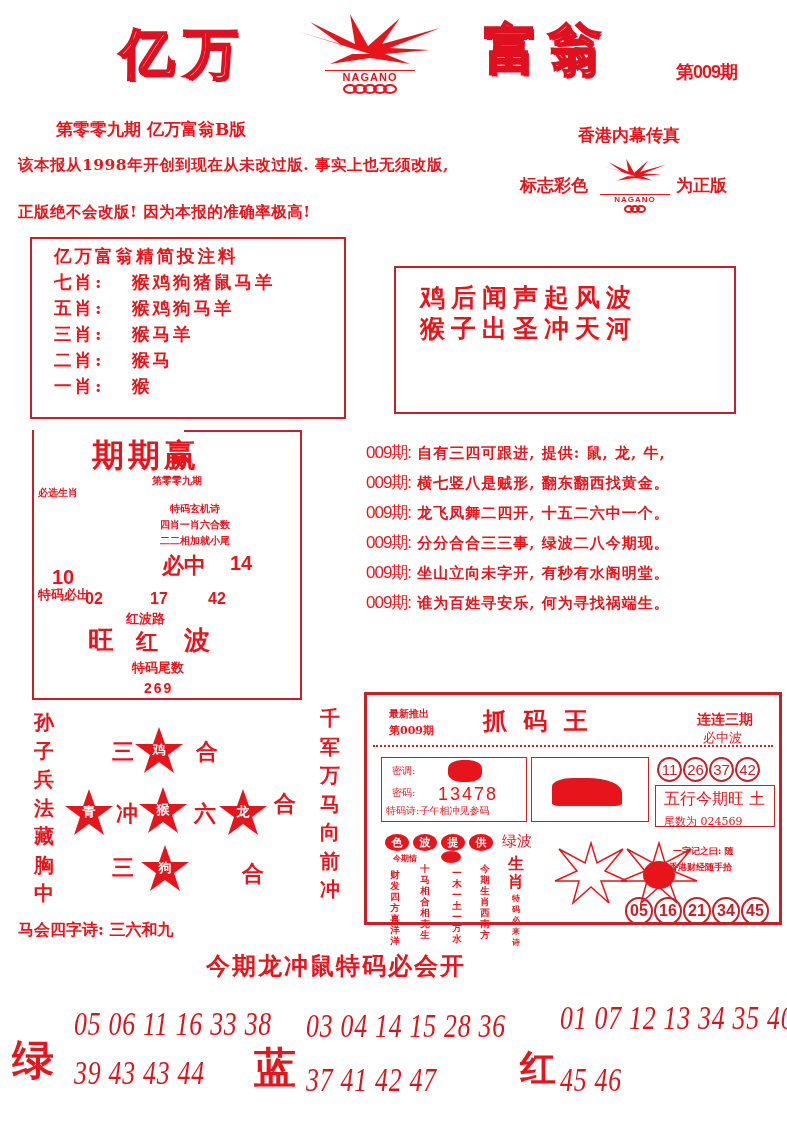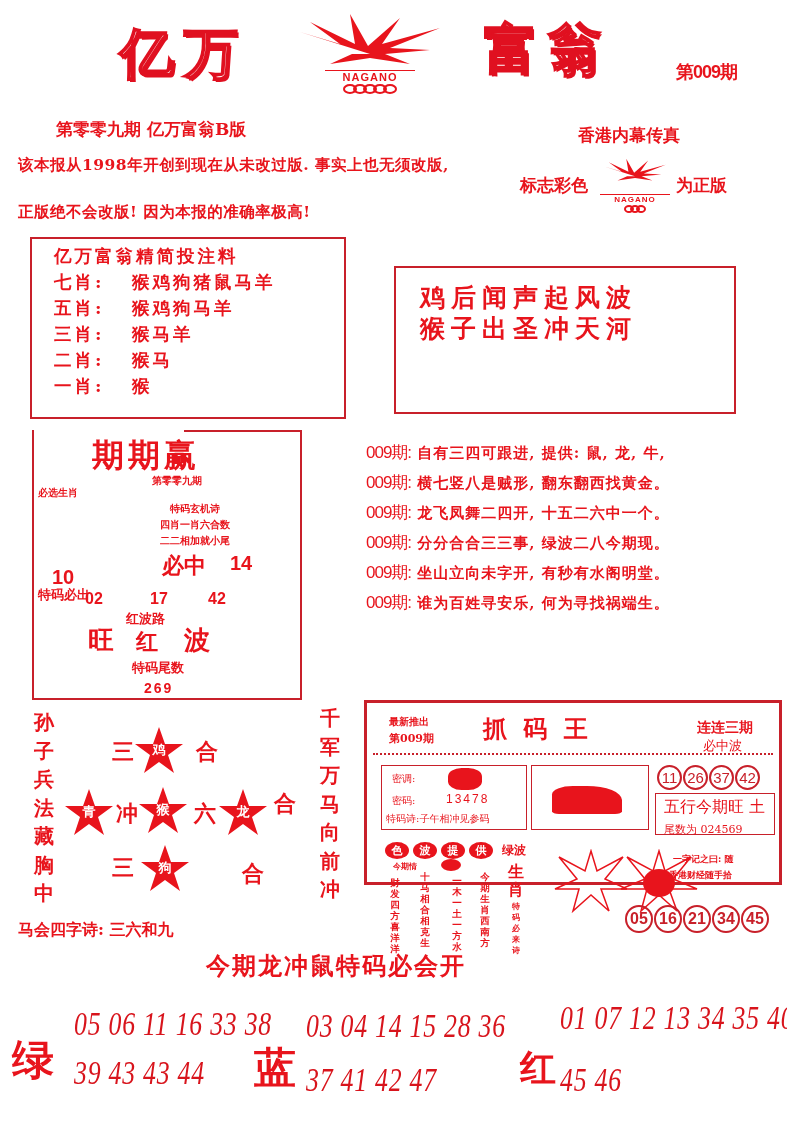--- a/index.html
+++ b/index.html
@@ -40,21 +40,21 @@
   .sayings .num { font-family: "Liberation Sans", sans-serif; font-weight: normal; font-size: 17px; letter-spacing: -1px; }
 
   
   .vert { font-size: 20px; font-weight: bold; line-height: 28.5px; width: 24px; text-align: center; }
   .star { position: absolute; width: 50px; height: 50px; }
   .star svg { width: 50px; height: 50px; }
   .star .in { position: absolute; left: 0; top: 16px; width: 50px; text-align: center; font-size: 13px; color: #fff; font-weight: bold; }
   .sc { position: absolute; font-size: 22px; font-weight: bold; }
 
   
-  .gk { left: 364px; top: 692px; width: 418px; height: 185px; border: 3px solid #c8202a; margin-top: 8px; }
+  .gk { left: 364px; top: 692px; width: 418px; height: 233px; border: 3px solid #c8202a; }
   .gk .hr { position: absolute; left: 6px; right: 6px; top: 50px; border-top: 2px dotted #c8202a; }
   .ball { display: inline-flex; align-items: center; justify-content: center; width: 25px; height: 25px; border: 2px solid #c8202a; border-radius: 50%; font-family: "Liberation Sans", sans-serif; font-size: 15px; margin-right: 1px; color: #c8202a; }
   .ball2 { width: 28px; height: 28px; font-weight: bold; font-size: 16px; }
   .pill { display: inline-flex; align-items: center; justify-content: center; width: 24px; height: 17px; background: #e8141c; color: #fff; border-radius: 50%; font-size: 11px; font-weight: bold; margin-right: 4px; }
   .vcol { position: absolute; width: 12px; font-size: 9.5px; line-height: 11px; text-align: center; font-weight: bold; }
 
   .slogan { font-size: 24px; font-weight: bold; letter-spacing: 2px; }
   .hand { font-family: "Liberation Serif", serif; font-style: italic; font-size: 33px; color: #d8141c; letter-spacing: 1px; transform: scaleX(0.78); transform-origin: left; white-space: nowrap; }
   .big-color { font-size: 42px; font-weight: bold; }
 </style>
@@ -198,38 +198,38 @@
   <div class="abs bold" style="left:22px; top:28px; font-size:11px;">第009期</div>
   <div class="abs bold" style="left:116px; top:10px; font-size:24px; letter-spacing:4px;">抓 码 王</div>
   <div class="abs bold" style="left:330px; top:16px; font-size:14px;">连连三期</div>
   <div class="abs" style="left:336px; top:34px; font-size:13px;">必中波</div>
   <div class="hr"></div>
 
   <div class="abs" style="left:14px; top:62px; width:146px; height:65px; border:1.5px solid #c8202a;">
     <div class="abs" style="left:10px; top:6px; font-size:10px;">密调:</div>
     <div class="abs" style="left:66px; top:2px; width:34px; height:22px; background:#e8141c; border-radius:40%;"></div>
     <div class="abs" style="left:10px; top:28px; font-size:10px;">密码:</div>
-    <div class="abs" style="left:64px; top:26px; font-size:12px; font-family:'Liberation Sans',sans-serif; letter-spacing:2px;">13478</div>
+    <div class="abs" style="left:56px; top:26px; font-size:18px; font-family:'Liberation Sans',sans-serif; letter-spacing:2px;">13478</div>
     <div class="abs" style="left:4px; top:46px; font-size:10px;"><span>特码诗:</span><span>子午相冲见参码</span></div>
   </div>
   <div class="abs" style="left:164px; top:62px; width:118px; height:65px; border:1.5px solid #c8202a;">
     <div class="abs" style="left:20px; top:20px; width:70px; height:28px; background:#e8141c; border-radius:30% 50% 10% 10%;"></div>
   </div>
 
   <div class="abs" style="left:290px; top:62px;">
     <span class="ball">11</span><span class="ball">26</span><span class="ball">37</span><span class="ball">42</span>
   </div>
   <div class="abs" style="left:288px; top:90px; width:120px; height:42px; border:1.5px solid #c8202a; padding:3px 0 0 8px;">
     <div style="font-size:16px;">五行今期旺 土</div>
     <div style="font-size:11px; margin-top:4px;">尾数为 024569</div>
   </div>
 
   <div class="abs" style="left:18px; top:136px;">
     <span class="pill">色</span><span class="pill">波</span><span class="pill">提</span><span class="pill">供</span>
-    <span style="font-size:12px; font-weight:bold;">绿波</span>
+    <span style="font-size:15px; font-weight:normal;">绿波</span>
   </div>
   <div class="abs bold" style="left:26px; top:158px; font-size:8px;">今期情</div>
   <div class="abs" style="left:74px; top:156px; width:20px; height:12px; background:#e8141c; border-radius:50%;"></div>
   <div class="vcol" style="left:22px; top:174px;">财发四方喜洋洋</div>
   <div class="vcol" style="left:52px; top:168px;">十马相合相克生</div>
   <div class="vcol" style="left:84px; top:172px;">一木一土一方水</div>
   <div class="vcol" style="left:112px; top:168px;">今期生肖西南方</div>
   <div class="vcol" style="left:140px; top:160px; font-size:16px; line-height:18px; width:18px;">生肖</div>
   <div class="vcol" style="left:144px; top:198px; width:10px; font-size:8px;">特码必来诗</div>
 

